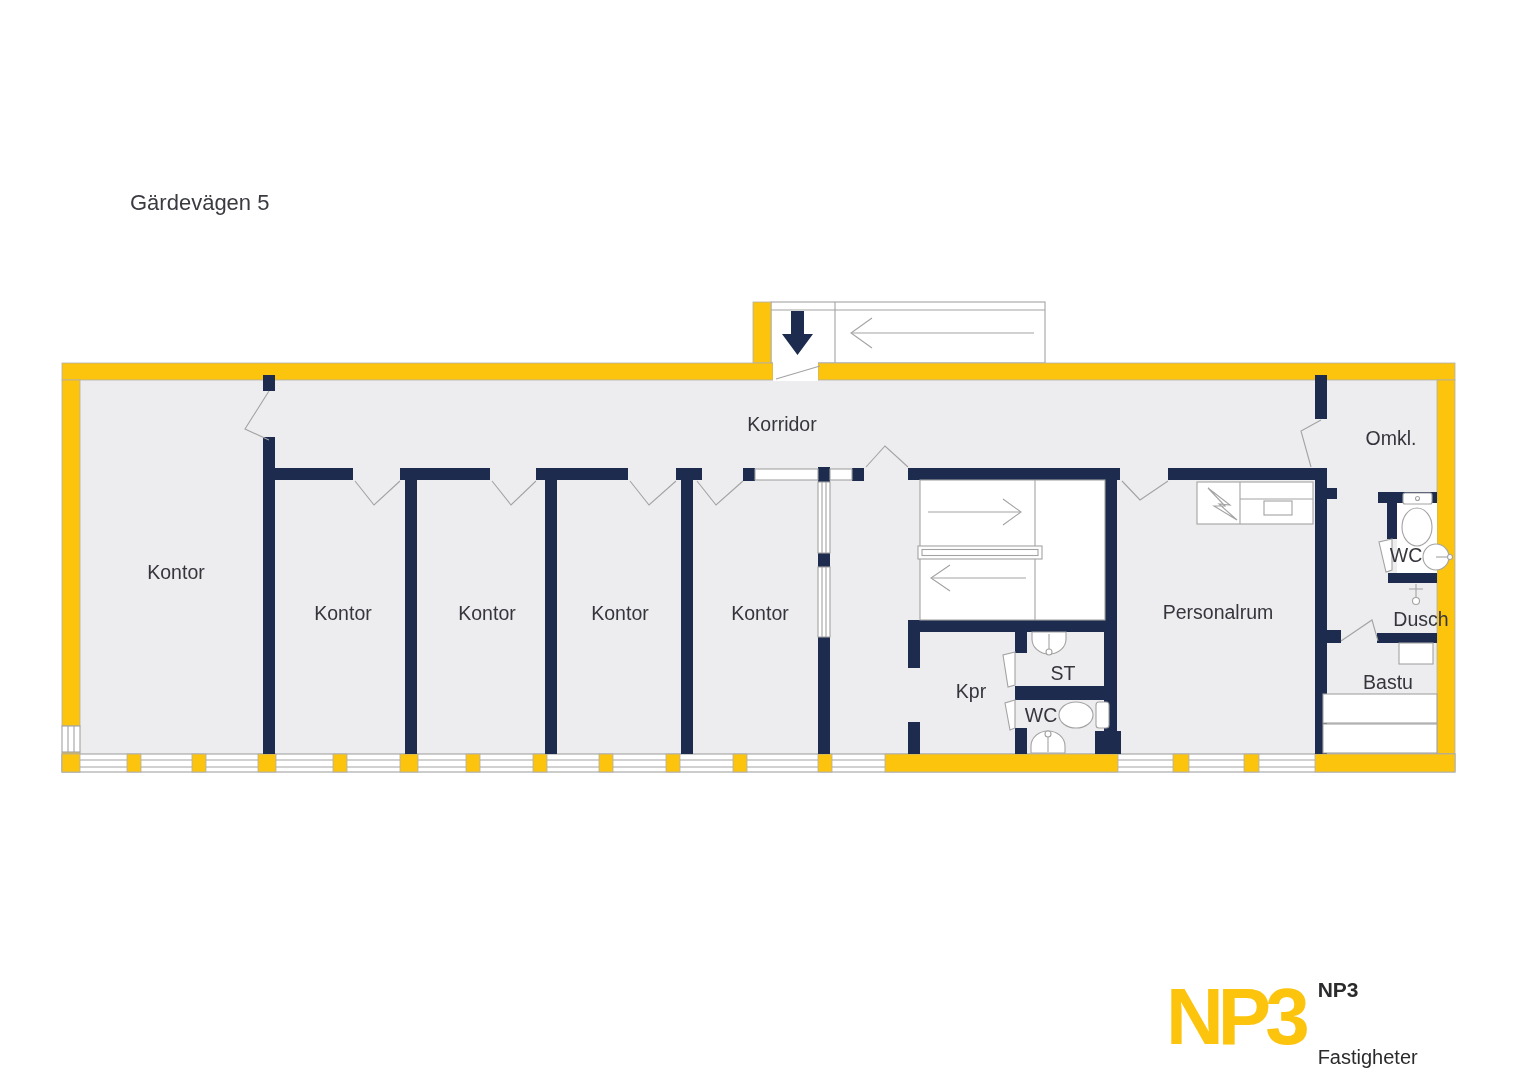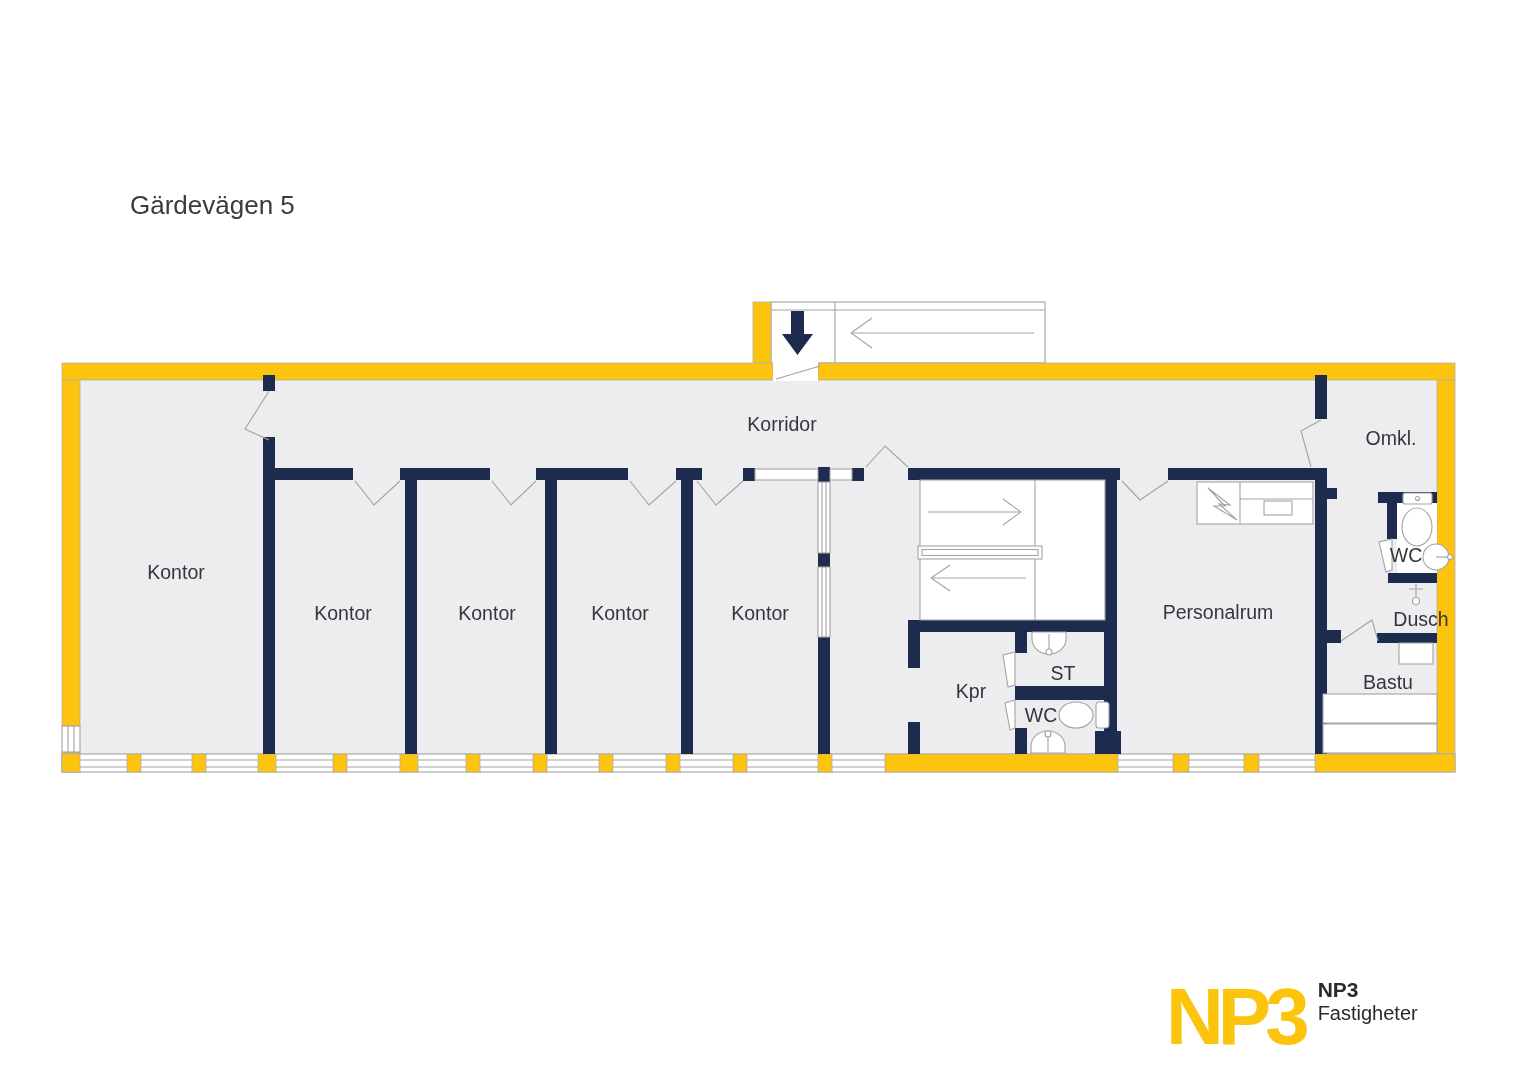--- a/index.html
+++ b/index.html
@@ -1,31 +1,31 @@
 <!DOCTYPE html>
 <html><head>
 <meta charset="utf-8">
 <style>
   html,body{margin:0;padding:0;background:#fff;}
   .canvas{position:relative;width:1527px;height:1080px;background:#fff;overflow:hidden;
           font-family:"Liberation Sans",sans-serif;}
-  .title{position:absolute;left:130px;top:190px;font-size:26px;color:#3a3b40;}
+  .title{position:absolute;left:130px;top:190px;font-size:22px;color:#3a3b40;}
   .footer{position:absolute;left:130px;top:1035px;font-size:21px;color:#3a3b40;}
   .plan{position:absolute;left:0;top:0;}
   .lbl{font-size:19.5px;fill:#35363c;text-anchor:middle;font-family:"Liberation Sans",sans-serif;}
   .w{fill:#1c2b4e;}
   .y{fill:#fcc40d;stroke:#b0b0b0;stroke-width:.8;}
   .ln{stroke:#a3a3a3;stroke-width:1.1;fill:none;}
   .fx{fill:#fff;stroke:#a3a3a3;stroke-width:1.1;}
   .wh{fill:#fff;stroke:#a3a3a3;stroke-width:1.1;}
   .logo{position:absolute;left:1166px;top:978px;display:flex;align-items:flex-start;}
   .logo-mark{font-size:80px;font-weight:bold;letter-spacing:-6px;color:#fcc40d;line-height:78px;}
   .logo-text{margin-left:14px;color:#2b2b2e;}
   .logo-name{font-size:21px;font-weight:bold;line-height:24px;}
-  .logo-sub{font-size:20px;line-height:23px;}
+  .logo-sub{font-size:20px;line-height:23px;margin-top:44px;}
 </style>
 </head>
 <body>
 
 <div class="canvas">
 
   <div class="title">Gärdevägen 5</div>
 
   <svg class="plan" width="1527" height="1080" viewBox="0 0 1527 1080">
 

